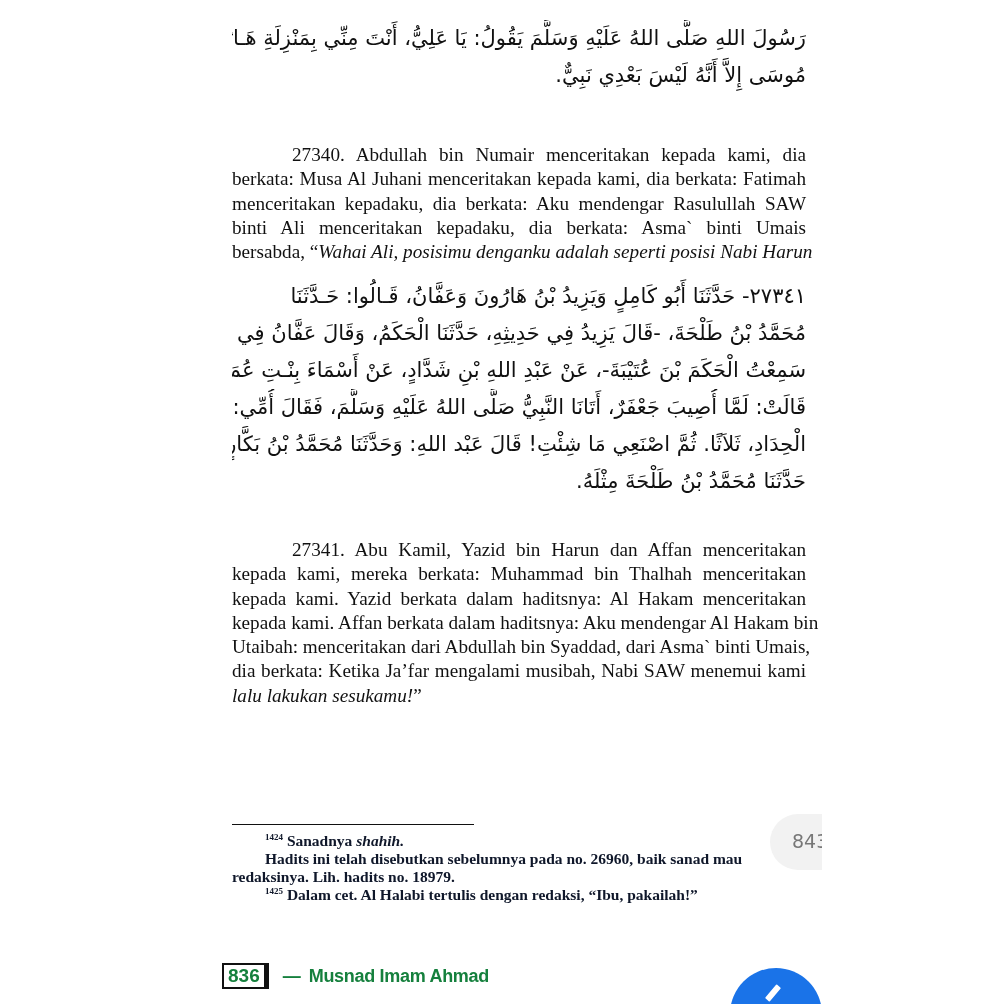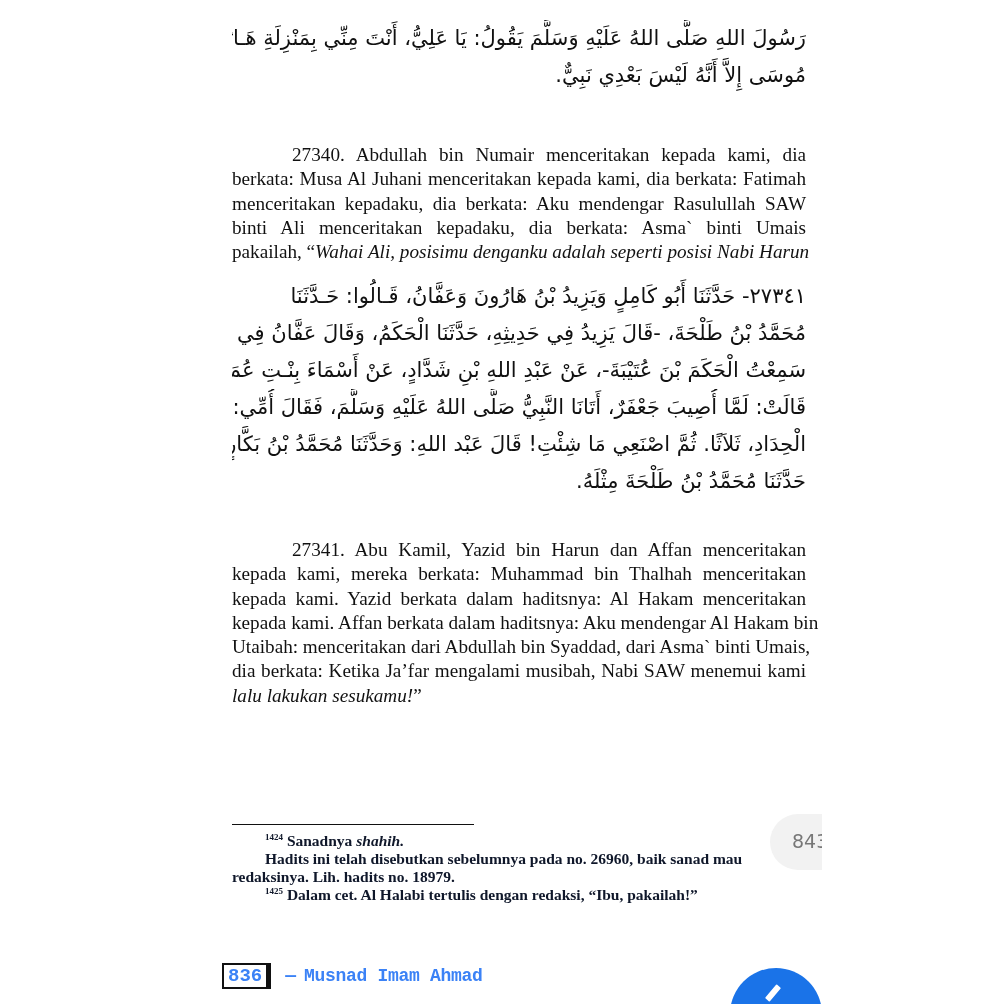--- a/index.html
+++ b/index.html
@@ -114,24 +114,24 @@
     .footnotes sup {
       font-size: 9px;
       vertical-align: 6px;
     }
     .footer {
       position: absolute;
       top: 963px;
       left: -10px;
       display: flex;
       align-items: center;
-      font-family: Liberation Mono, monospace;
+      font-family: Liberation Sans, sans-serif;
       font-weight: bold;
       font-size: 18px;
-      color: #3b82f6;
+      color: #15803d;
     }
     .page-num-box {
       border: 2px solid #111;
       border-right-width: 5px;
       padding: 0 4px;
       line-height: 22px;
       font-size: 19px;
     }
     .footer .dash {
       margin: 0 8px 0 14px;
@@ -195,21 +195,21 @@
   <div class="arabic arabic-top">
     <span class="line">رَسُولَ اللهِ صَلَّى اللهُ عَلَيْهِ وَسَلَّمَ يَقُولُ: يَا عَلِيُّ، أَنْتَ مِنِّي بِمَنْزِلَةِ هَـارُونَ مِـنْ</span>
     <span class="line" style="text-align:center">مُوسَى إِلاَّ أَنَّهُ لَيْسَ بَعْدِي نَبِيٌّ.</span>
   </div>
 
   <div class="latin para1">
     <span class="line indent">27340. Abdullah bin Numair menceritakan kepada kami, dia</span>
     <span class="line">berkata: Musa Al Juhani menceritakan kepada kami, dia berkata: Fatimah</span>
     <span class="line">menceritakan kepadaku, dia berkata: Aku mendengar Rasulullah SAW</span>
     <span class="line">binti Ali menceritakan kepadaku, dia berkata: Asma` binti Umais</span>
-    <span class="line"><span>pakailah, “</span><i>Wahai Ali, posisimu denganku adalah seperti posisi Nabi Harun</i></span>
+    <span class="line"><span>bersabda, “</span><i>Wahai Ali, posisimu denganku adalah seperti posisi Nabi Harun</i></span>
   </div>
 
   <div class="arabic arabic-mid">
     <span class="line">٢٧٣٤١- حَدَّثَنَا أَبُو كَامِلٍ وَيَزِيدُ بْنُ هَارُونَ وَعَفَّانُ، قَـالُوا: حَـدَّثَنَا</span>
     <span class="line">مُحَمَّدُ بْنُ طَلْحَةَ، -قَالَ يَزِيدُ فِي حَدِيثِهِ، حَدَّثَنَا الْحَكَمُ، وَقَالَ عَفَّانُ فِي حَدِيثِـهِ</span>
     <span class="line">سَمِعْتُ الْحَكَمَ بْنَ عُتَيْبَةَ-، عَنْ عَبْدِ اللهِ بْنِ شَدَّادٍ، عَنْ أَسْمَاءَ بِنْـتِ عُمَـيْسٍ،</span>
     <span class="line">قَالَتْ: لَمَّا أُصِيبَ جَعْفَرٌ، أَتَانَا النَّبِيُّ صَلَّى اللهُ عَلَيْهِ وَسَلَّمَ، فَقَالَ أُمِّي: الْبَسِي ثَوْبَ</span>
     <span class="line">الْحِدَادِ، ثَلاَثًا. ثُمَّ اصْنَعِي مَا شِئْتِ! قَالَ عَبْد اللهِ: وَحَدَّثَنَا مُحَمَّدُ بْنُ بَكَّارٍ، قَالَ:</span>
     <span class="line" style="text-align:left">حَدَّثَنَا مُحَمَّدُ بْنُ طَلْحَةَ مِثْلَهُ.</span>
   </div>

